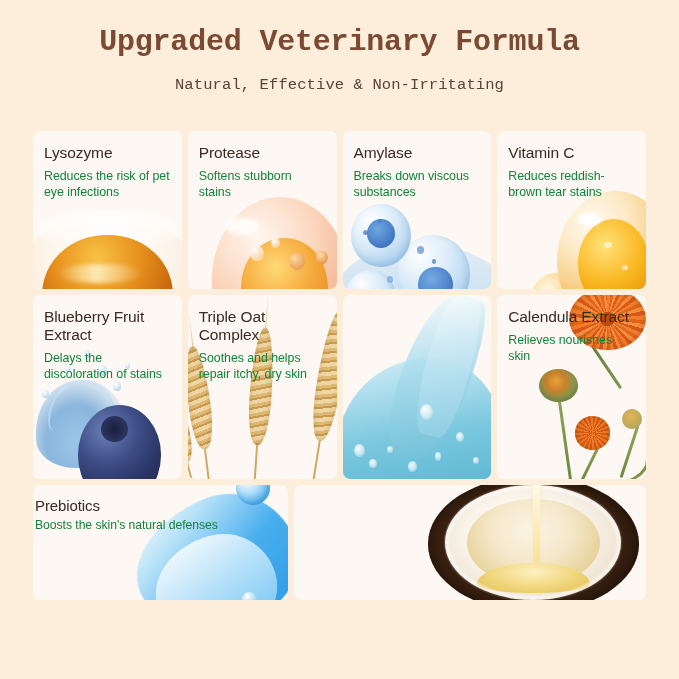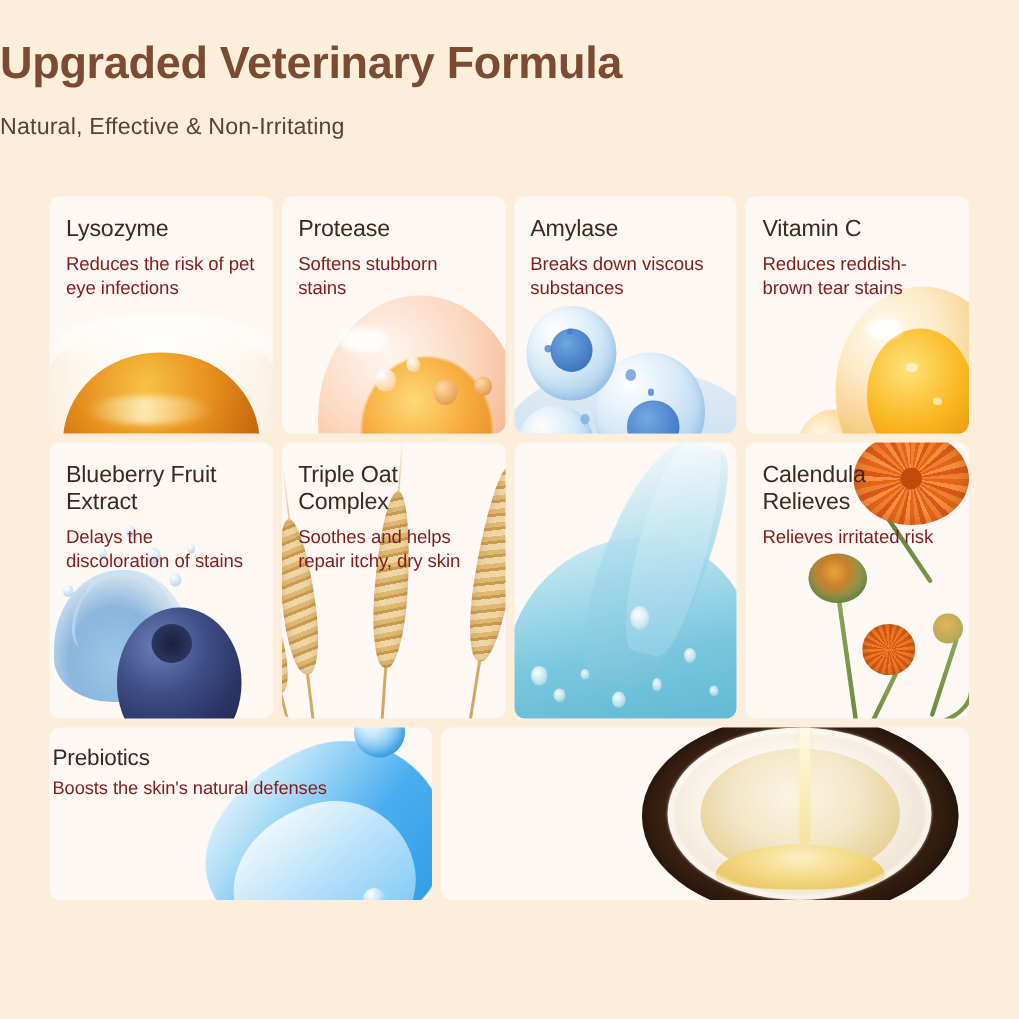--- a/index.html
+++ b/index.html
@@ -6,21 +6,21 @@
   body{
     width:679px;height:679px;
     background:#fdeedc;
     font-family:"Liberation Sans","DejaVu Sans",sans-serif;
     overflow:hidden;
     position:relative;
   }
   .page{position:absolute;inset:0;}
 
   
-  .header{padding-top:26px;text-align:left;}
+  .header{padding-top:26px;text-align:center;font-family:Liberation Mono, monospace;}
   .main-title{
     font-size:30px;font-weight:bold;color:#7b4a33;
     letter-spacing:-0.2px;margin:0;line-height:1.1;
   }
   .sub-title{
     font-size:15.5px;color:#5a4238;margin:0;
     padding-top:17px;letter-spacing:0.1px;
   }
 
   
@@ -40,21 +40,21 @@
     flex:1 1 0;
   }
   .card .art{position:absolute;inset:0;z-index:0;pointer-events:none;}
   .card .txt{position:relative;z-index:2;padding:13px 11px 0 11px;}
 
   .c-title{
     font-size:15.5px;color:#3a2a22;line-height:1.16;
     margin:0 0 6px 0;letter-spacing:-0.1px;
   }
   .c-desc{
-    font-size:12.4px;color:#7f1d1d;line-height:1.33;
+    font-size:12.4px;color:#15803d;line-height:1.33;
     margin:0;letter-spacing:-0.05px;
   }
   .row.r3 .card .txt{padding:12px 11px 0 2px;}
   .row.r3 .c-title{font-size:15px;margin-bottom:3px;}
   .row.r3 .c-desc{font-size:12.2px;}
   .card-wide-left{flex:0 0 255px;}
   .card-wide-right{flex:1 1 0;}
   .row.r3 .card-wide-right .txt{padding-left:14px;}
 
   
@@ -514,22 +514,22 @@
           <div class="stemline sa"></div>
           <div class="stemline sb"></div>
           <div class="stemline sd"></div>
           <div class="curve"></div>
           <div class="flower f-main"></div>
           <div class="flower f-bud"></div>
           <div class="flower f-small"></div>
           <div class="flower f-tiny"></div>
         </div>
         <div class="txt">
-          <div class="c-title">Calendula Relieves</div>
-          <div class="c-desc">Relieves irritated risk</div>
+          <div class="c-title">Calendula Extract</div>
+          <div class="c-desc">Relieves nourishes skin</div>
         </div>
       </div>
 
     </div>
 
     <div class="row r3">
 
       <div class="card card-wide-left">
         <div class="art a-pre">
           <div class="wave"></div>

